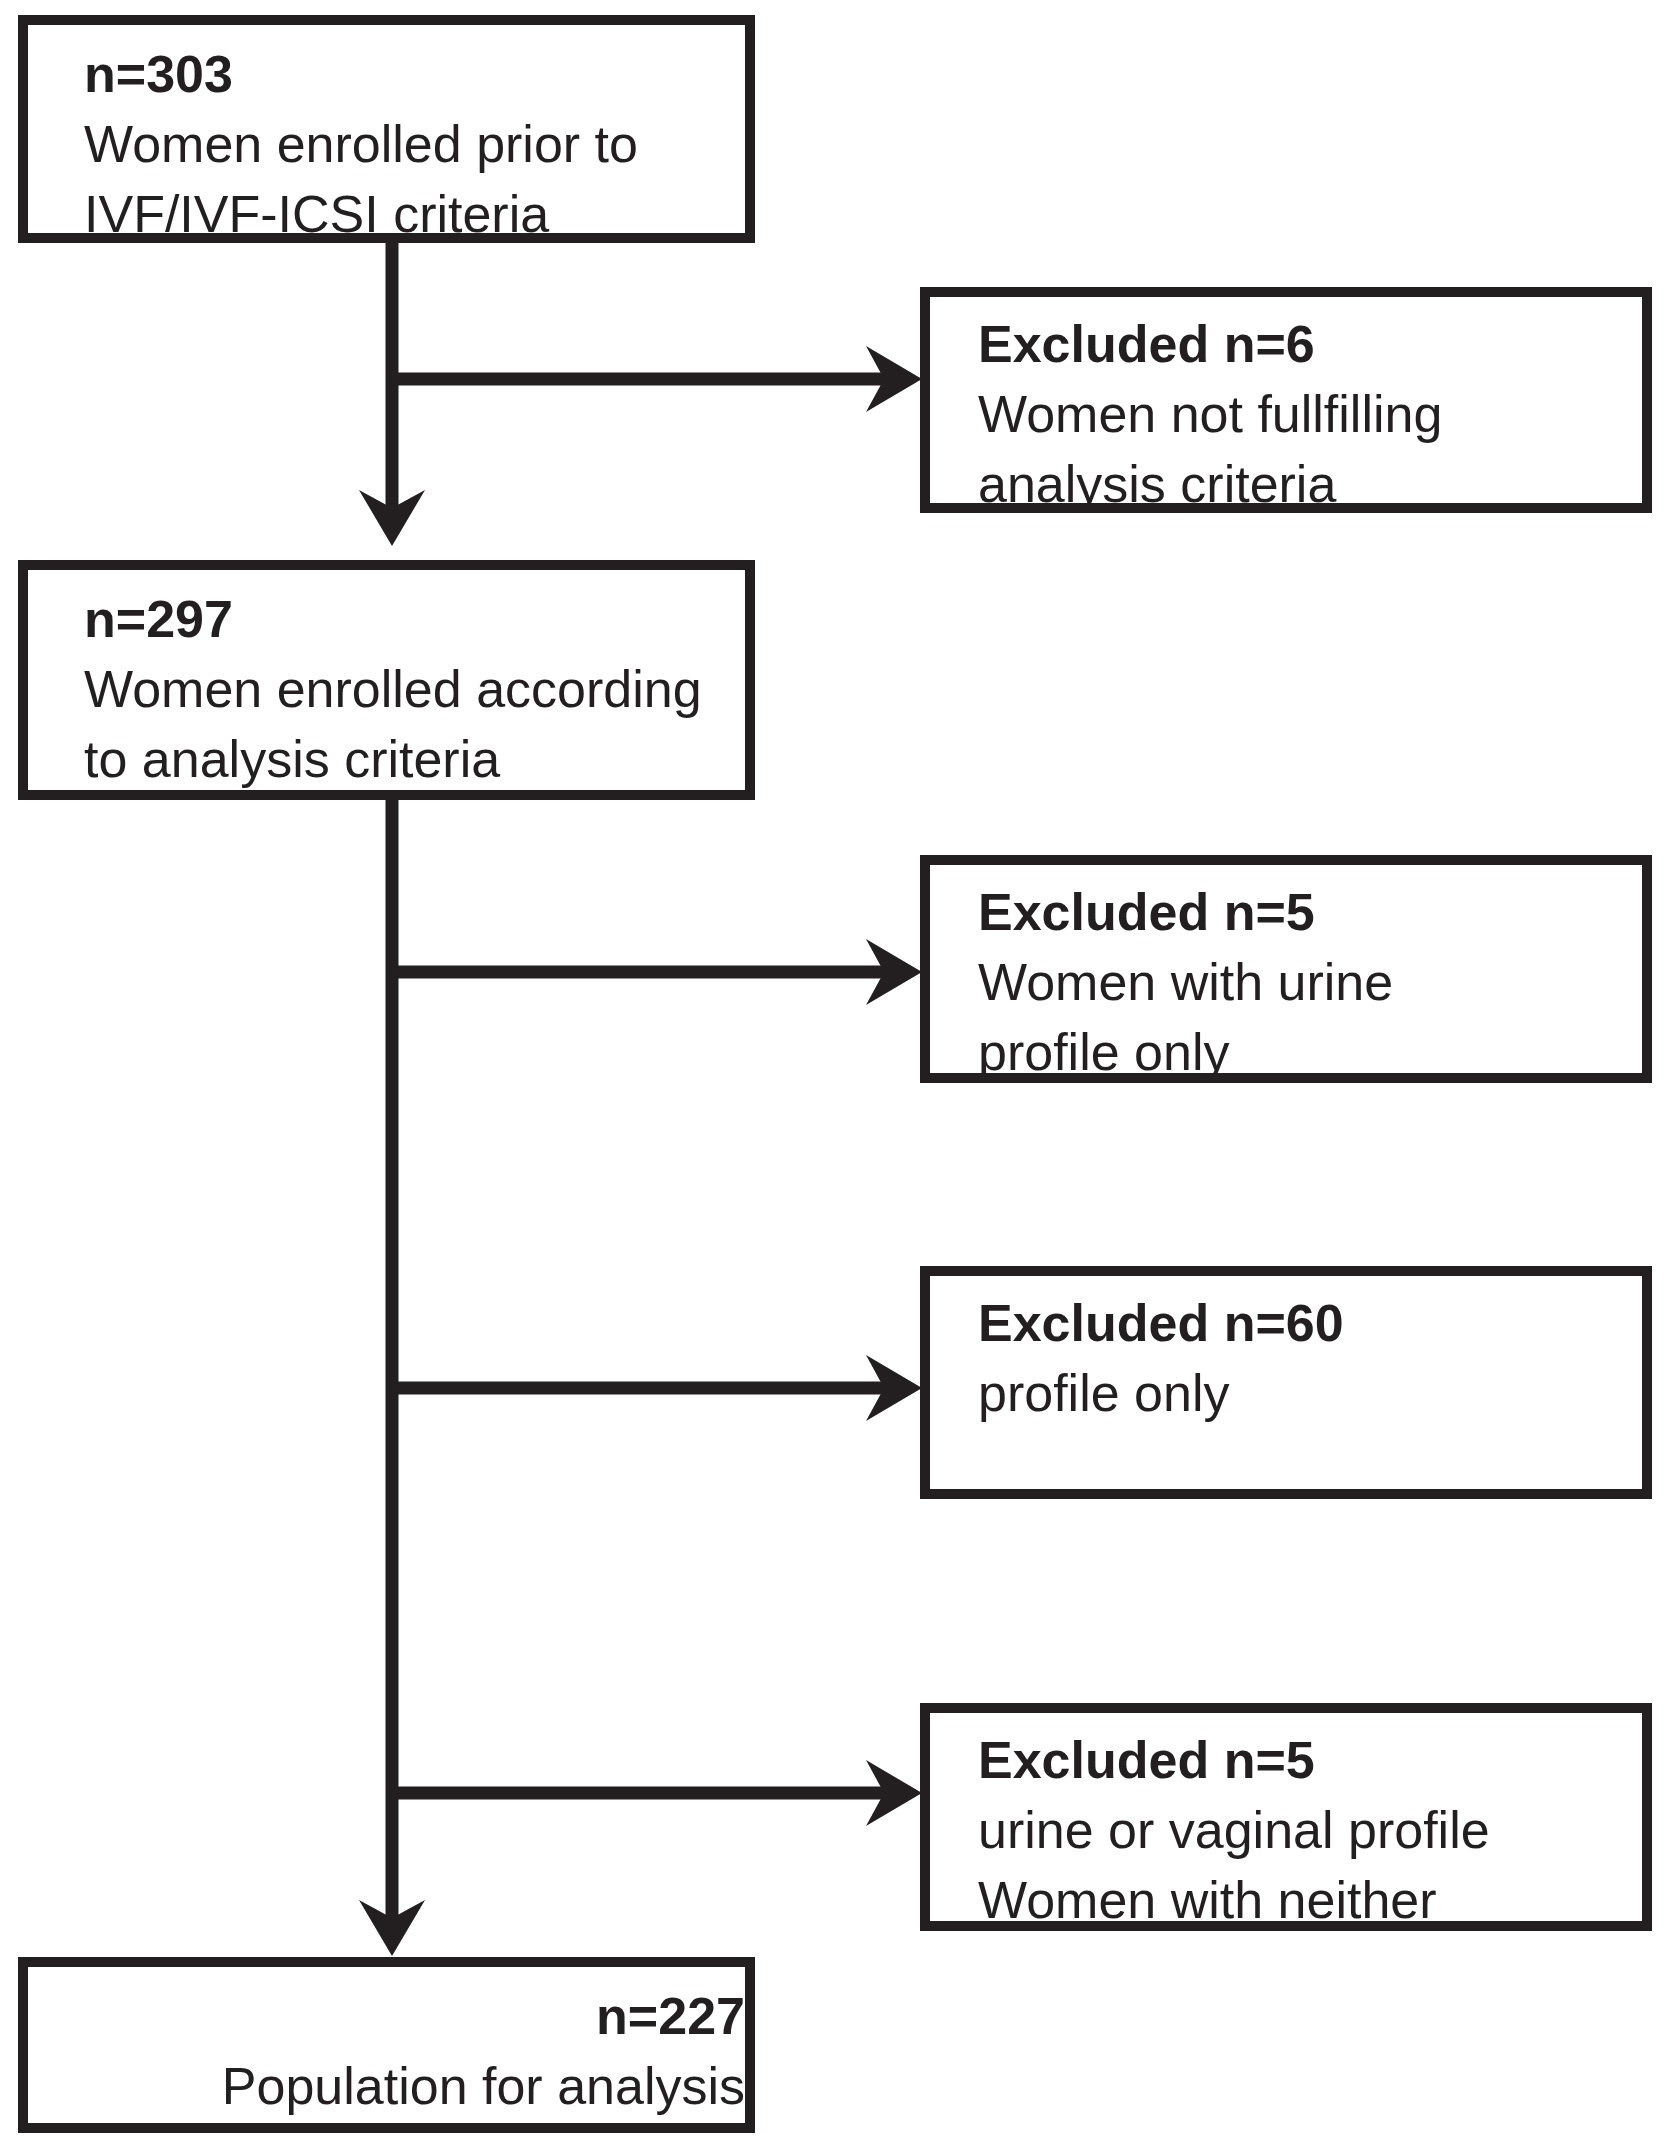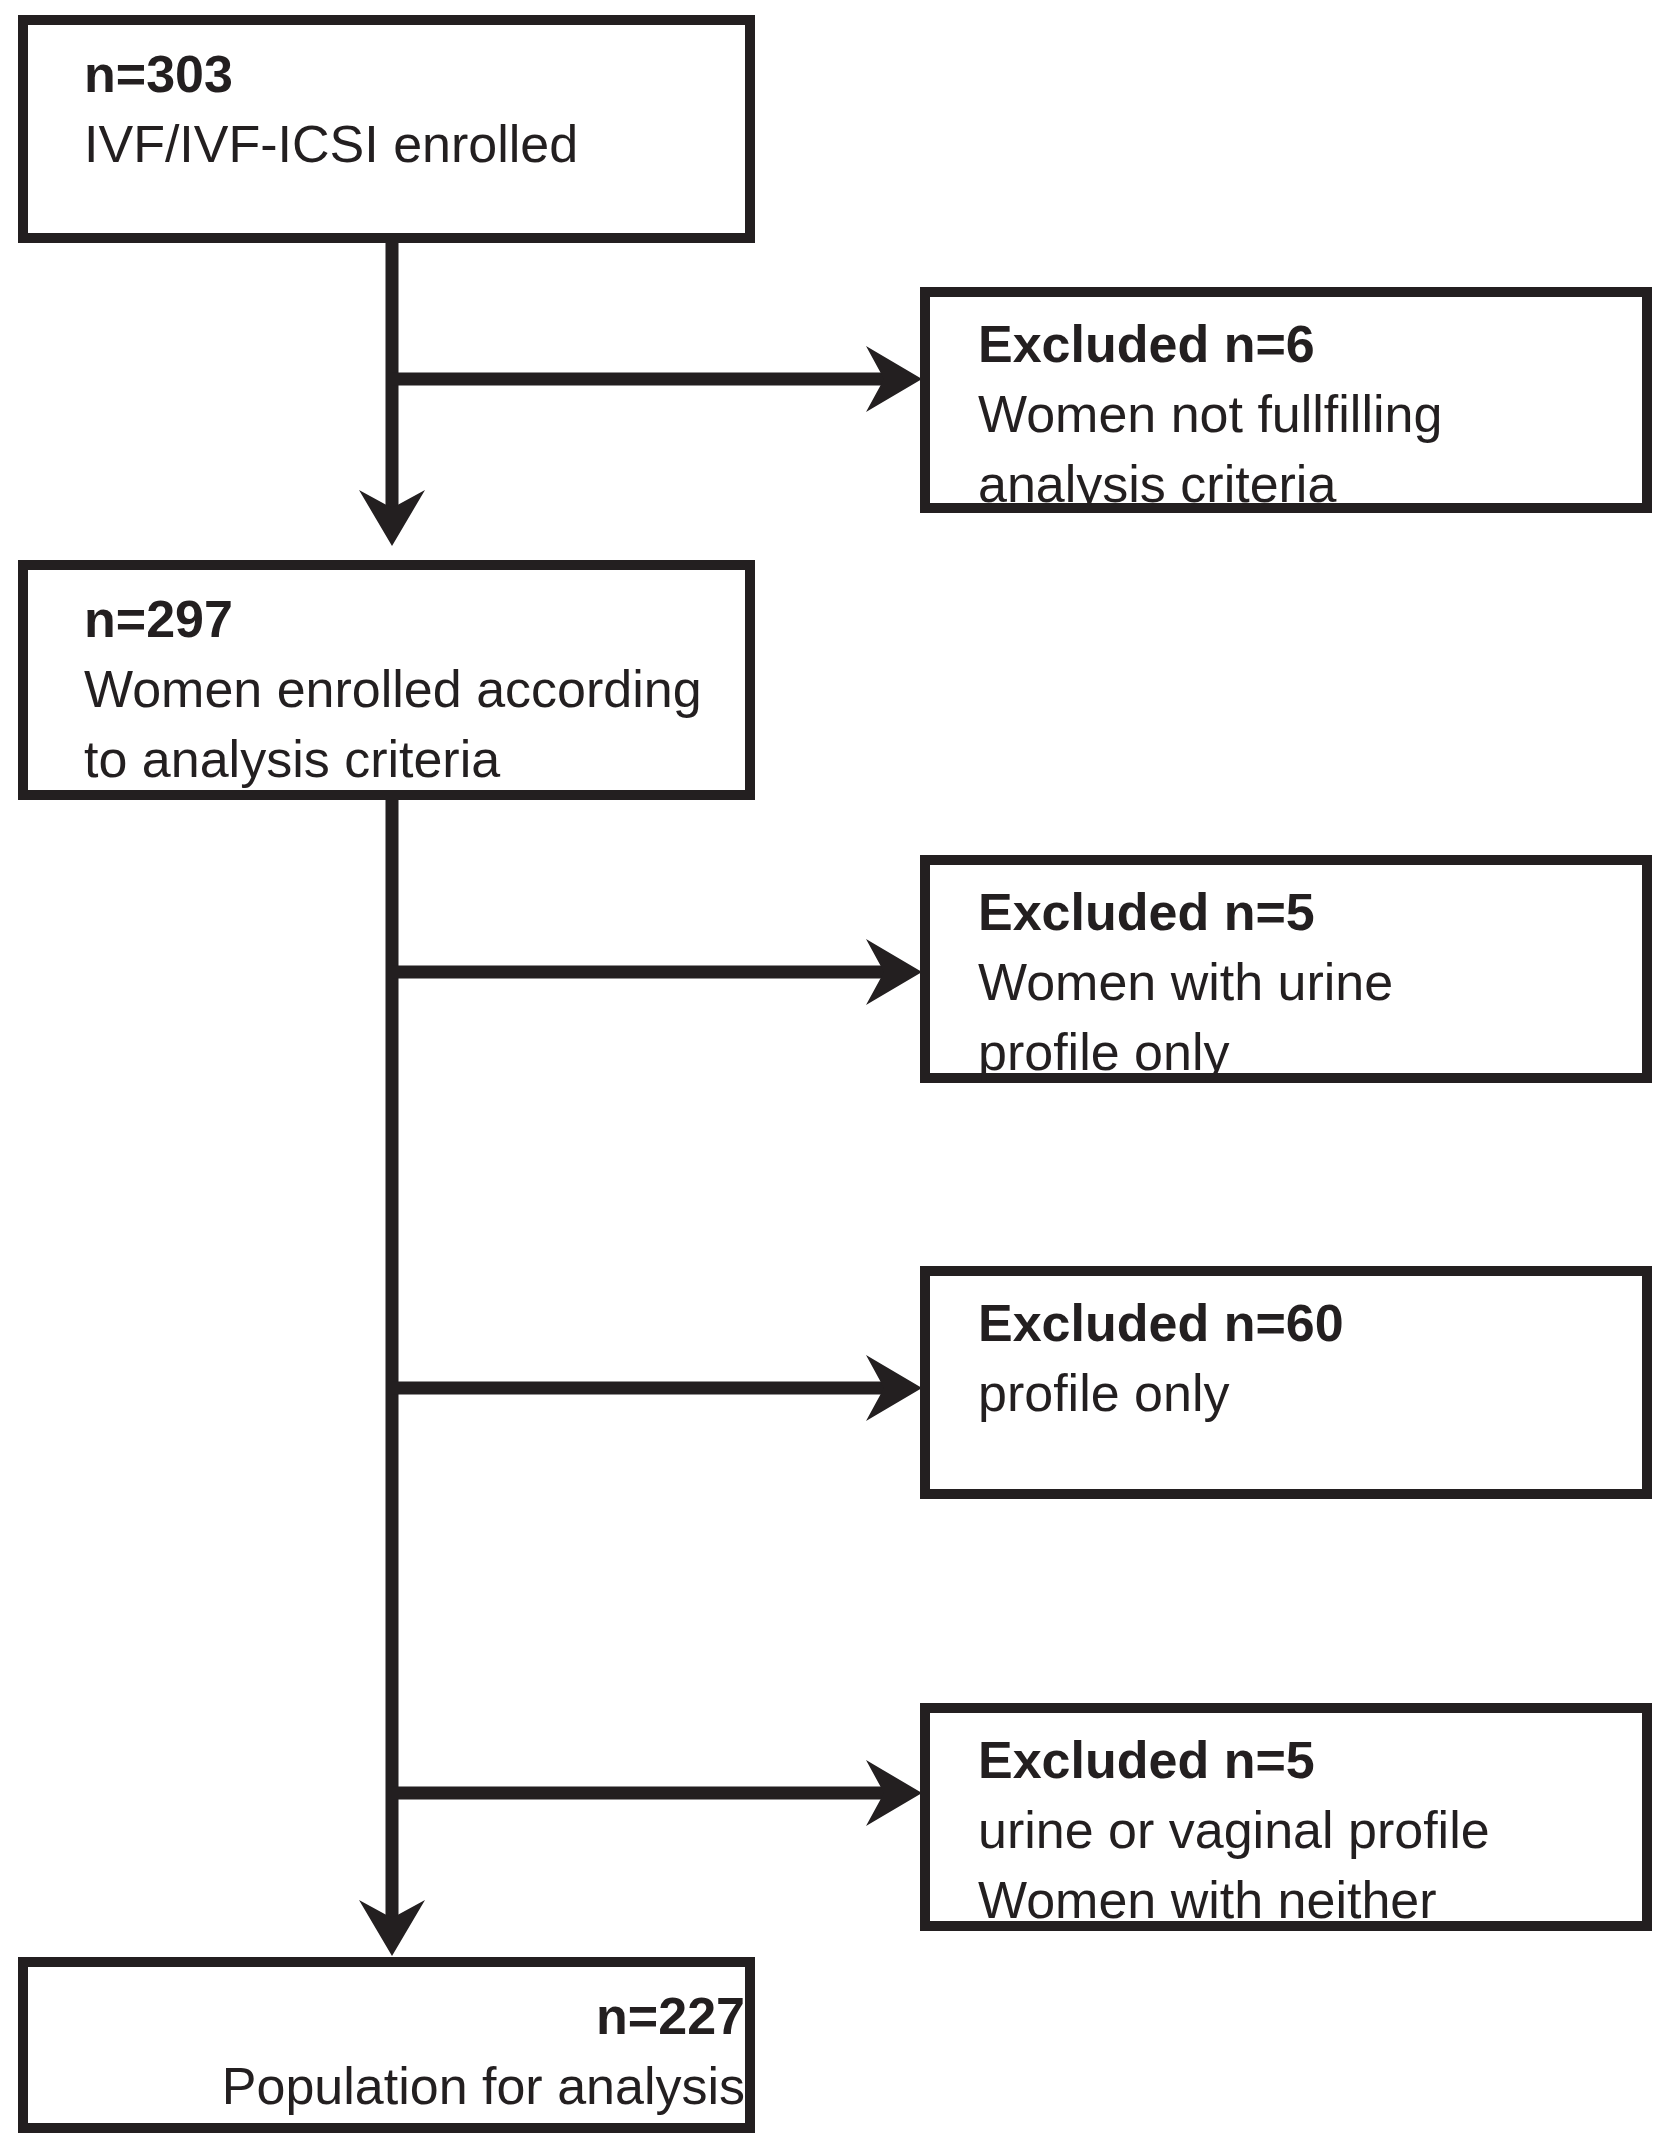--- a/index.html
+++ b/index.html
@@ -71,21 +71,22 @@
 
     <path d="M392 1388 H 900"></path>
     <polygon points="922,1388 866,1355 884,1388 866,1421"></polygon>
 
     <path d="M392 1793 H 900"></path>
     <polygon points="922,1793 866,1760 884,1793 866,1826"></polygon>
   </svg>
 
   <div class="box main b1">
     <div class="count">n=303</div>
-    <div class="line">IVF/IVF-ICSI enrolled</div>
+    <div class="line">Women enrolled prior to</div>
+    <div class="line">IVF/IVF-ICSI criteria</div>
   </div>
 
   <div class="box excl e1">
     <div class="count">Excluded n=6</div>
     <div class="line">Women not fullfilling</div>
     <div class="line">analysis criteria</div>
   </div>
 
   <div class="box main b2">
     <div class="count">n=297</div>

